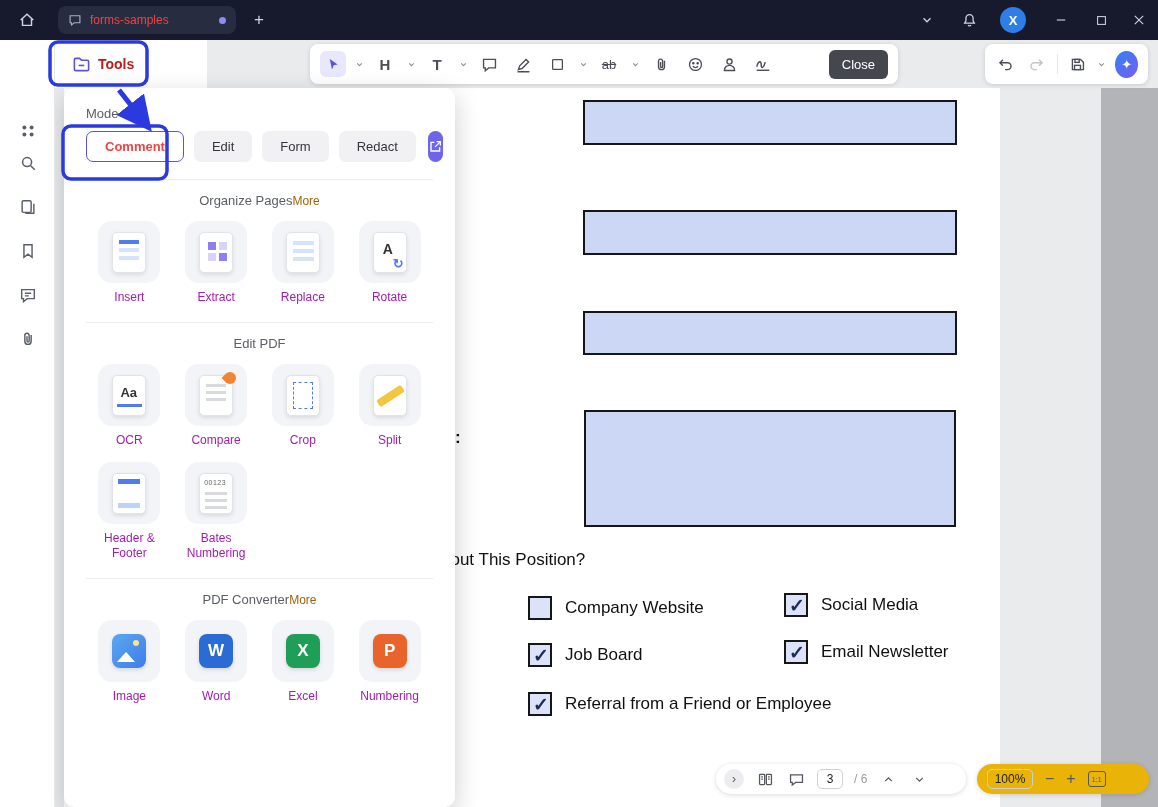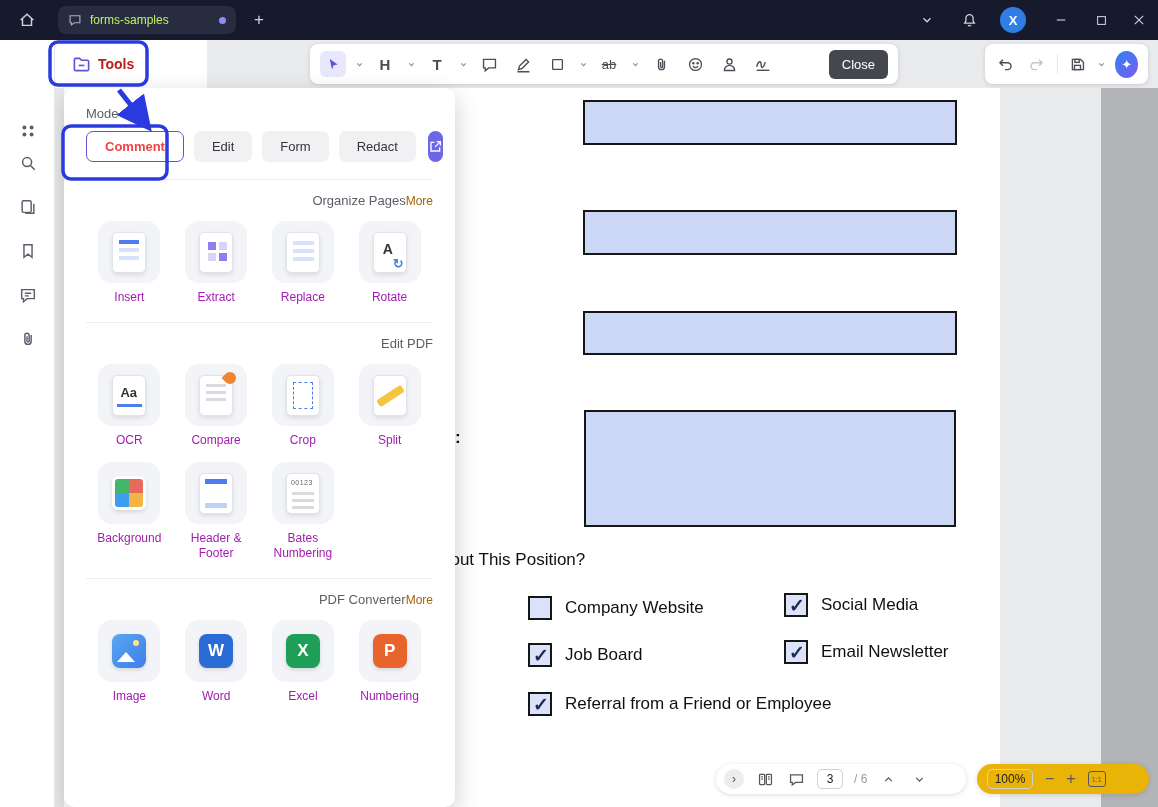--- a/index.html
+++ b/index.html
@@ -2,21 +2,21 @@
 <html><head>
 <meta charset="utf-8">
 <style>
   * { margin:0; padding:0; box-sizing:border-box; }
   html,body { width:1158px; height:807px; overflow:hidden; }
   body { font-family:"Liberation Sans", sans-serif; position:relative; background:#eaebed; }
 
   
   .titlebar { position:absolute; left:0; top:0; width:1158px; height:40px; background:#171a2c; z-index:50; display:flex; align-items:center; }
   .tb-home { position:absolute; left:16px; top:9px; width:22px; height:22px; color:#cfd3e0; display:flex; align-items:center; justify-content:center; cursor:pointer; }
-  .tb-tab { position:absolute; left:58px; top:6px; width:178px; height:28px; background:#272c40; border-radius:8px; display:flex; align-items:center; padding:0 10px; gap:8px; color:#bef264; font-size:12px; }
+  .tb-tab { position:absolute; left:58px; top:6px; width:178px; height:28px; background:#272c40; border-radius:8px; display:flex; align-items:center; padding:0 10px; gap:8px; color:#ef4444; font-size:12px; }
   .tb-tab .dot { width:7px; height:7px; border-radius:50%; background:#8d8cf0; margin-left:auto; }
   .tb-plus { position:absolute; left:248px; top:9px; width:22px; height:22px; color:#cfd3e0; font-size:17px; display:flex; align-items:center; justify-content:center; cursor:pointer; }
   .tb-icon { width:26px; height:26px; display:flex; align-items:center; justify-content:center; color:#cfd3e0; cursor:pointer; }
   .tb-chevron { position:absolute; right:218px; top:7px; }
   .tb-bell { position:absolute; right:176px; top:7px; }
   .avatar { position:absolute; right:132px; top:7px; width:26px; height:26px; border-radius:50%; background:#2e7ee6; color:#fff; font-size:13px; font-weight:bold; display:flex; align-items:center; justify-content:center; cursor:pointer; }
   .win-min { position:absolute; right:84px; top:7px; }
   .win-max { position:absolute; right:44px; top:7px; }
   .win-close { position:absolute; right:6px; top:7px; }
 
@@ -51,21 +51,21 @@
   .disabled { color:#c3c5cb; }
 
   
   .tools-panel { position:absolute; left:64px; top:88px; width:391px; height:719px; background:#fff; border-radius:10px; box-shadow:0 8px 26px rgba(0,0,0,.20); z-index:40; padding:18px 22px; overflow:hidden; }
   .section-label { font-size:13px; color:#5b5e66; }
   .mode-row { display:flex; align-items:center; gap:10px; margin-top:10px; }
   .mode-btn { height:31px; padding:0 18px; border-radius:7px; border:none; background:#f1f1f4; color:#33343a; font-size:13px; cursor:pointer; font-family:inherit; }
   .mode-btn.active { background:#fff; border:1.5px solid #5b55d6; color:#ef4444; font-weight:bold; }
   .export-btn { width:31px; height:31px; border-radius:8px; border:none; background:#6e66ea; color:#fff; display:flex; align-items:center; justify-content:center; cursor:pointer; margin-left:2px; }
   .panel-hr { border:none; border-top:1px solid #ececef; margin:17px 0 13px; }
-  .sec-head { display:flex; align-items:center; justify-content:flex-end; margin-top:2px; }
+  .sec-head { display:flex; align-items:center; justify-content:center; margin-top:2px; }
   .more-link { font-size:12px; color:#a16207; cursor:pointer; }
   .tool-grid { display:grid; grid-template-columns:repeat(4,1fr); row-gap:14px; margin-top:13px; }
   .tile { text-align:center; cursor:pointer; }
   .tile-box { width:62px; height:62px; border-radius:14px; background:#f3f4f7; margin:0 auto; display:flex; align-items:center; justify-content:center; }
   .tile-label { font-size:12px; color:#a21caf; margin-top:7px; line-height:1.25; }
 
   
   .ticon { position:relative; width:34px; height:41px; background:#fff; border:1px solid #e2e3e8; border-radius:5px; box-shadow:0 2px 4px rgba(0,0,0,.10); }
   .ticon.insert::before { content:""; position:absolute; left:-7px; top:3px; width:34px; height:41px; background:#bcd2f8; border-radius:5px; z-index:-1; transform:rotate(-9deg); }
   .ticon.insert::after { content:""; position:absolute; left:6px; top:7px; width:20px; height:4px; background:#4f7df0; box-shadow:0 8px 0 #d7e3fb, 0 16px 0 #d7e3fb; }
@@ -421,26 +421,20 @@
       <div class="tile-label">Crop</div>
     </div>
     <div class="tile">
       <div class="tile-box">
           <div class="ticon split"></div>
         </div>
       <div class="tile-label">Split</div>
     </div>
     <div class="tile">
       <div class="tile-box">
-          <div class="mosaic"></div>
-        </div>
-      <div class="tile-label">Background</div>
-    </div>
-    <div class="tile">
-      <div class="tile-box">
           <div class="ticon headerfooter"></div>
         </div>
       <div class="tile-label">Header &amp; Footer</div>
     </div>
     <div class="tile">
       <div class="tile-box">
           <div class="ticon bates"></div>
         </div>
       <div class="tile-label">Bates Numbering</div>
     </div>

